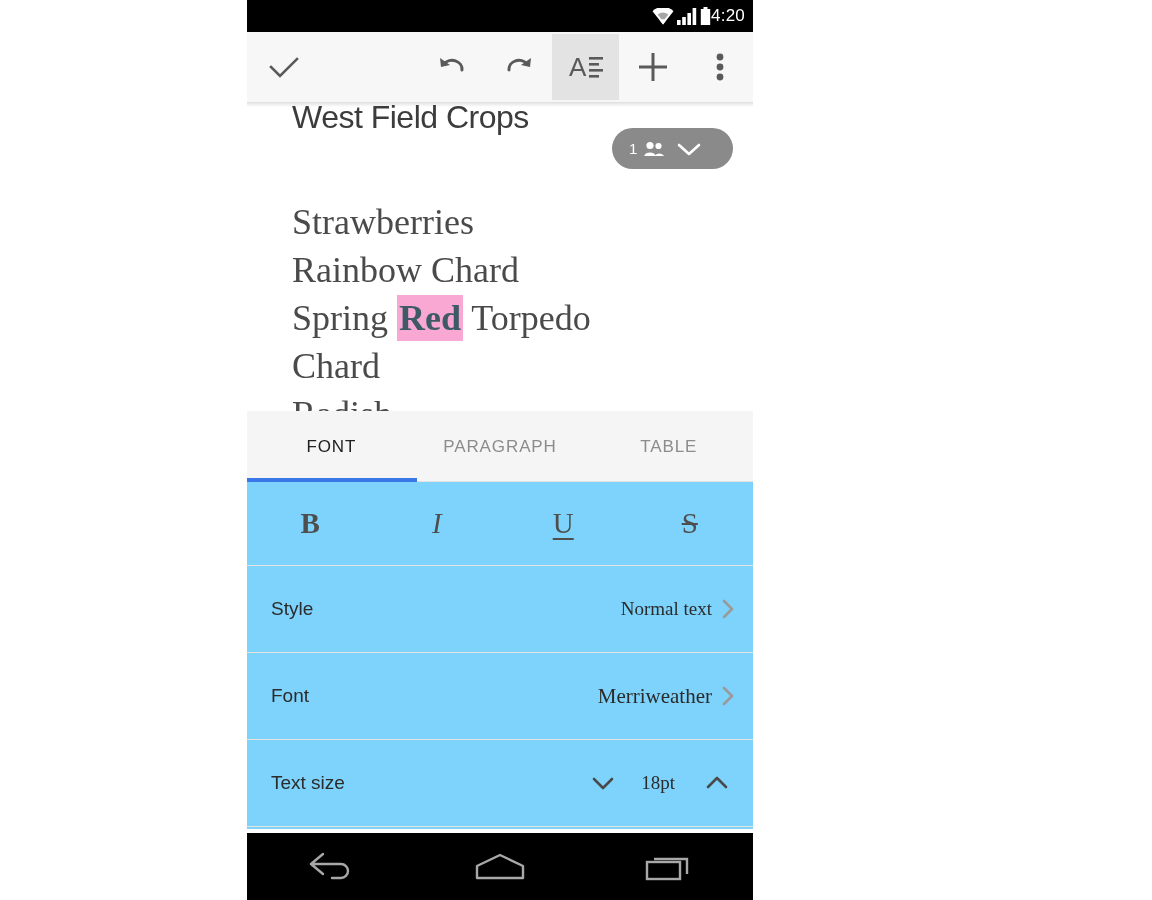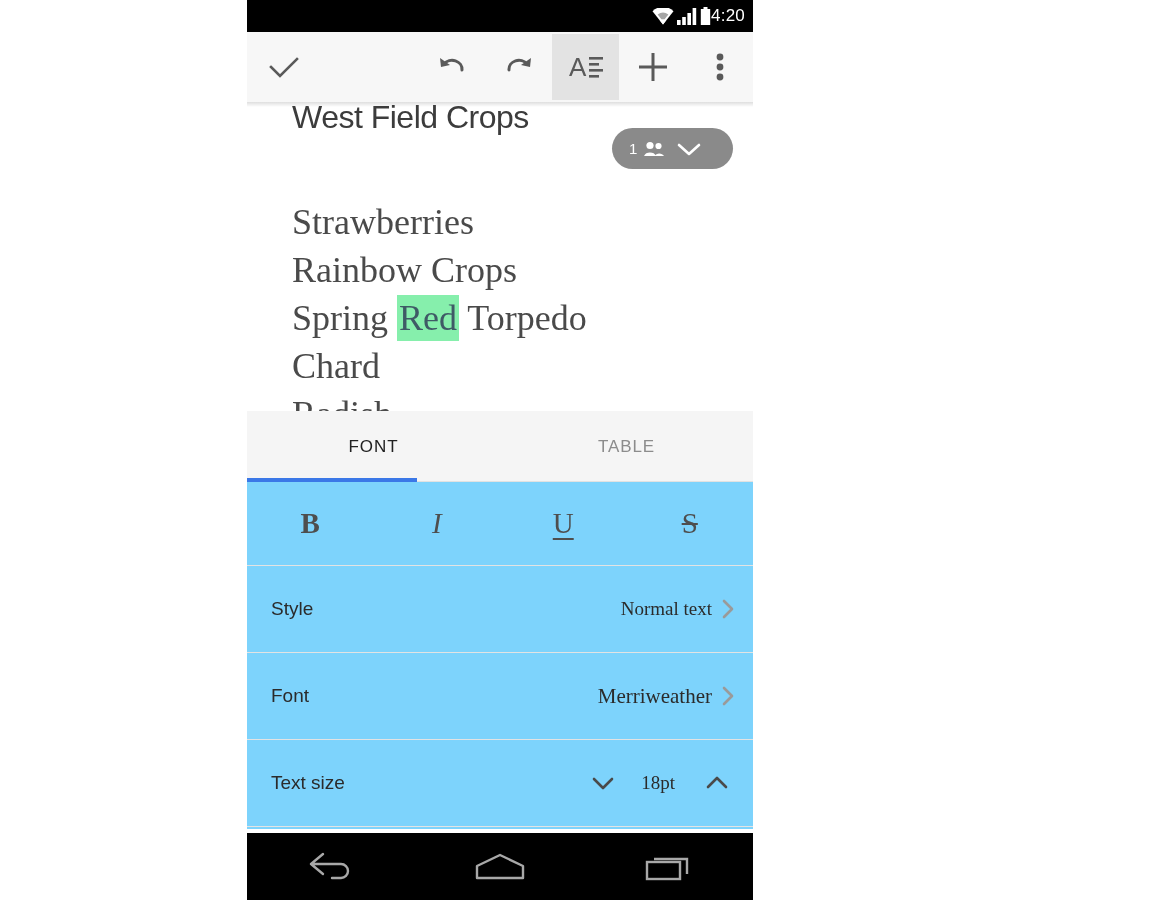--- a/index.html
+++ b/index.html
@@ -80,21 +80,21 @@
   }
   .collab-people { margin-left: 6px; display: flex; align-items: center; }
   .collab-chev { margin-left: 11px; display: flex; align-items: center; }
 
   .doc-body {
     position: absolute; left: 45px; top: 96px;
     font-family: "Liberation Serif", serif;
     font-size: 36px; line-height: 48px; color: #4a4a4a;
   }
   .doc-line { white-space: nowrap; }
-  .sel { background: #86efac; color: #3f5a66; padding: 3px 2px; }
+  .sel { background: #f9a8d4; color: #3f5a66; padding: 3px 2px; font-weight: bold; }
   .doc-line-cut {
     position: absolute; left: 45px; top: 288px;
     font-family: "Liberation Serif", serif;
     font-size: 36px; line-height: 48px; color: #4a4a4a;
     white-space: nowrap;
   }
 
   
   .panel {
     position: absolute; left: 0; top: 411px;
@@ -262,32 +262,33 @@
       </span>
       <span class="collab-chev">
         <svg width="26" height="16" viewBox="0 0 26 16">
           <path d="M3 4 L13 13 L23 4" stroke="#ffffff" stroke-width="2.6" fill="none" stroke-linecap="round" stroke-linejoin="round"></path>
         </svg>
       </span>
     </div>
 
     <div class="doc-body">
       <div class="doc-line">Strawberries</div>
-      <div class="doc-line">Rainbow Crops</div>
+      <div class="doc-line">Rainbow Chard</div>
       <div class="doc-line"><span>Spring </span><span class="sel">Red</span><span> Torpedo</span></div>
       <div class="doc-line">Chard</div>
     </div>
     <div class="doc-line-cut">Radish</div>
   </div>
 
   <div class="panel">
     <div class="panel-shadow"></div>
 
     <div class="tabs">
       <div class="tab active">FONT</div>
+      <div class="tab">PARAGRAPH</div>
       <div class="tab">TABLE</div>
     </div>
     <div class="tabs-divider"></div>
     <div class="tab-indicator"></div>
 
     <div class="style-row">
       <div class="style-btn bold">B</div>
       <div class="style-btn italic">I</div>
       <div class="style-btn underline">U</div>
       <div class="style-btn strike">S</div>

